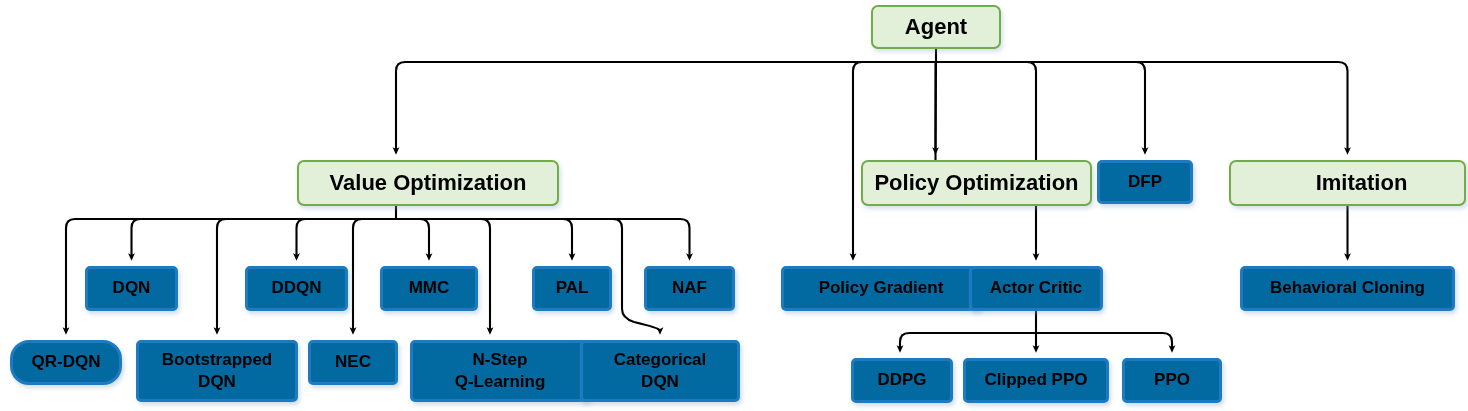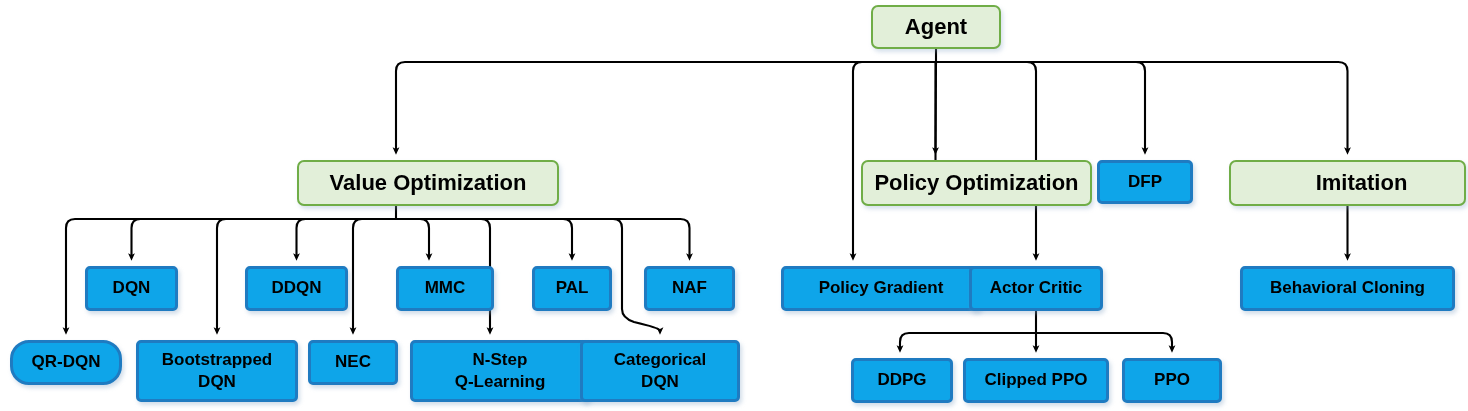--- a/index.html
+++ b/index.html
@@ -41,21 +41,21 @@
     z-index: 2;
   }
   .node.green {
     background: #e2efd9;
     border: 2px solid #70ad47;
     border-radius: 7px;
     font-size: 22px;
     box-shadow: 2px 3px 4px rgba(140, 170, 200, 0.35);
   }
   .node.blue {
-    background: #0ea5e9;
+    background: #0369a1;
     border: 3px solid #1f7bc1;
     border-radius: 5px;
     font-size: 17px;
     box-shadow: 2px 3px 4px rgba(140, 170, 200, 0.40);
   }
   .node.two-line {
     line-height: 1.30;
   }
 </style>
 </head>
@@ -98,21 +98,21 @@
   </svg>
 
   <div id="node-layer">
       <div class="node green" style="left: 871px; top: 5px; width: 130px; height: 44px;">Agent</div>
       <div class="node green" style="left: 265px; top: 160px; width: 262px; height: 46px; margin-left: 32px;">Value Optimization</div>
       <div class="node green" style="left: 820px; top: 160px; width: 231px; height: 46px; margin-left: 41px;">Policy Optimization</div>
       <div class="node blue" style="left: 1097px; top: 160px; width: 96px; height: 44px;">DFP</div>
       <div class="node green" style="left: 1229px; top: 160px; width: 237px; height: 46px; padding-left: 28px;">Imitation</div>
       <div class="node blue" style="left: 85px; top: 266px; width: 93px; height: 45px;">DQN</div>
       <div class="node blue" style="left: 245px; top: 266px; width: 103px; height: 45px;">DDQN</div>
-      <div class="node blue" style="left: 380px; top: 266px; width: 98px; height: 45px; margin-left: 16px;">MMC</div>
+      <div class="node blue" style="left: 380px; top: 266px; width: 98px; height: 45px;">MMC</div>
       <div class="node blue" style="left: 532px; top: 266px; width: 80px; height: 45px;">PAL</div>
       <div class="node blue" style="left: 644px; top: 266px; width: 91px; height: 45px;">NAF</div>
       <div class="node blue" style="left: 10px; top: 340px; width: 112px; height: 45px; border-radius: 19px;">QR-DQN</div>
       <div class="node blue two-line" style="left: 136px; top: 340px; width: 162px; height: 62px;">Bootstrapped
 DQN</div>
       <div class="node blue" style="left: 308px; top: 340px; width: 90px; height: 45px;">NEC</div>
       <div class="node blue two-line" style="left: 410px; top: 340px; width: 180px; height: 62px;">N-Step
 Q-Learning</div>
       <div class="node blue two-line" style="left: 580px; top: 340px; width: 160px; height: 62px;">Categorical
 DQN</div>

